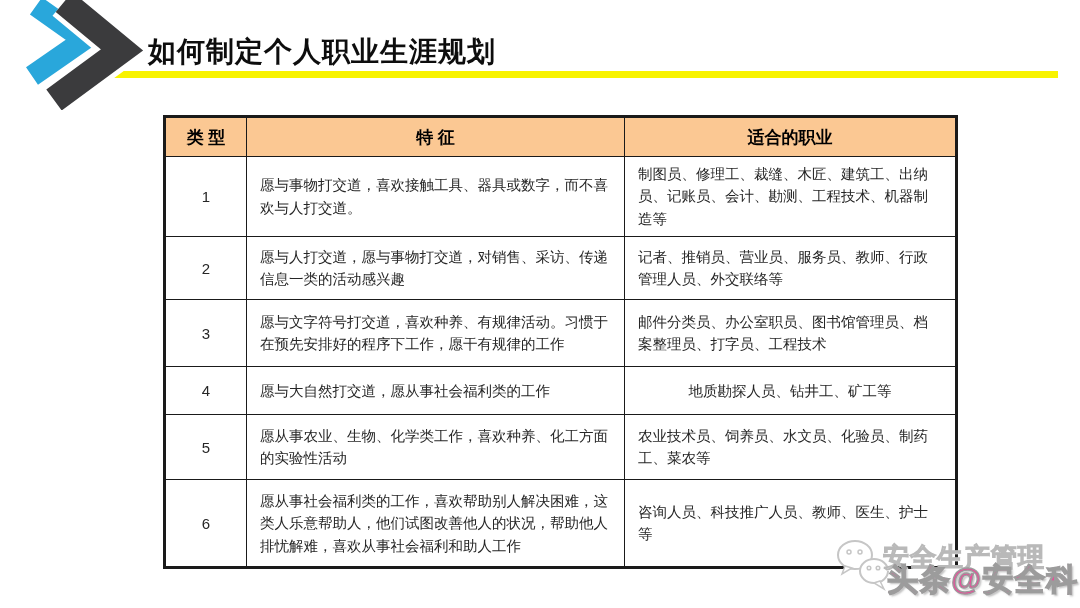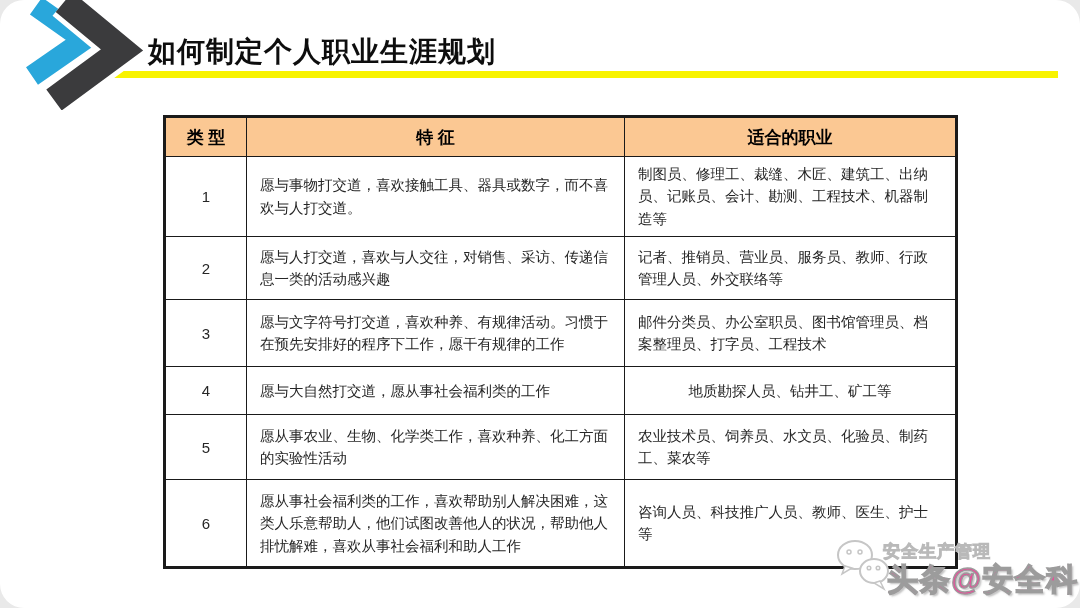--- a/index.html
+++ b/index.html
@@ -5,21 +5,20 @@
   * { margin: 0; padding: 0; box-sizing: border-box; }
   html, body { background: #e9e9e9; }
   body { font-family: "Liberation Sans", "DejaVu Sans", sans-serif; }
 
   .slide {
     position: relative;
     width: 1080px;
     height: 608px;
     background: #ffffff;
     overflow: hidden;
-    border-radius: 24px;
   }
 
   
   .title-underline {
     position: absolute;
     left: 85px; top: 71px;
     width: 973px; height: 7px;
     background: var(--underline-yellow, #F8F300);
   }
   .chevrons {
@@ -90,21 +89,21 @@
     position: absolute;
     left: 795px; top: 528px;
     width: 285px; height: 80px;
     z-index: 6;
     pointer-events: none;
   }
   .wm-icon { position: absolute; left: 38px; top: 10px; }
   .wm-line1 {
     position: absolute;
     left: 88px; top: 12px;
-    font-size: 17px;
+    font-size: 26px;
     font-weight: bold;
     letter-spacing: 1px;
     color: #e3e3e3;
     -webkit-text-stroke: 1px #b9b9b9;
     text-shadow: 1px 1px 0 #ffffff;
     white-space: nowrap;
   }
   .wm-line2 {
     position: absolute;
     left: 92px; top: 31px;
@@ -146,21 +145,21 @@
       </tr>
     </thead>
     <tbody>
       <tr class="rh1">
         <td class="c-type">1</td>
         <td class="c-feat">愿与事物打交道，喜欢接触工具、器具或数字，而不喜欢与人打交道。</td>
         <td class="c-jobs">制图员、修理工、裁缝、木匠、建筑工、出纳员、记账员、会计、勘测、工程技术、机器制造等</td>
       </tr>
       <tr class="rh2">
         <td class="c-type">2</td>
-        <td class="c-feat">愿与人打交道，喜欢与人交往，对销售、采访、传递信息一类的活动感兴趣</td>
+        <td class="c-feat">愿与人打交道，愿与事物打交道，对销售、采访、传递信息一类的活动感兴趣</td>
         <td class="c-jobs">记者、推销员、营业员、服务员、教师、行政管理人员、外交联络等</td>
       </tr>
       <tr class="rh3">
         <td class="c-type">3</td>
         <td class="c-feat">愿与文字符号打交道，喜欢种养、有规律活动。习惯于在预先安排好的程序下工作，愿干有规律的工作</td>
         <td class="c-jobs">邮件分类员、办公室职员、图书馆管理员、档案整理员、打字员、工程技术</td>
       </tr>
       <tr class="rh4">
         <td class="c-type">4</td>
         <td class="c-feat">愿与大自然打交道，愿从事社会福利类的工作</td>

